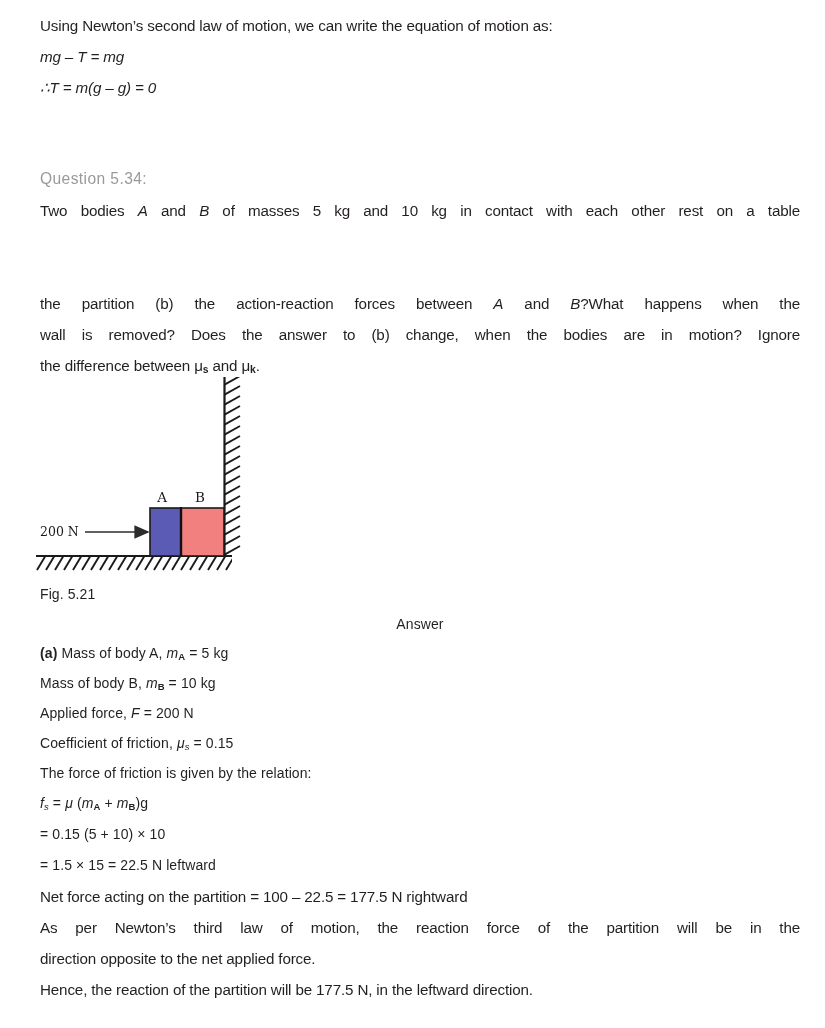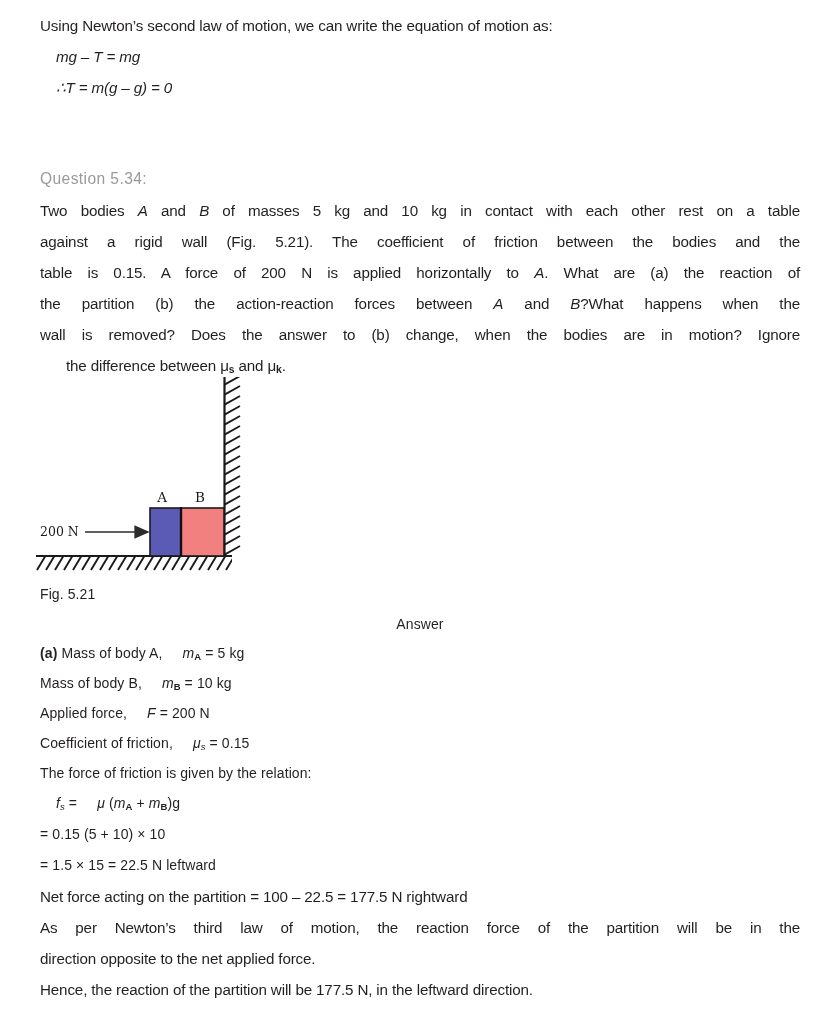--- a/index.html
+++ b/index.html
@@ -45,21 +45,21 @@
   }
   .just {
     white-space: normal;
     text-align: justify;
     text-align-last: justify;
   }
   .nojust {
     white-space: normal;
     text-align: left;
   }
-  .ital { font-style: italic; margin-left: 16px; }
+  .ital { font-style: italic; }
   .bold { font-weight: bold; }
   sub {
     font-size: 0.68em;
     vertical-align: -0.22em;
     font-weight: bold;
     font-style: normal;
   }
   sub.light { font-weight: normal; font-style: italic; }
 
   .qhead {
@@ -93,33 +93,27 @@
   <div class="line narrow ital" style="top:47px;">mg – T = mg</div>
 
   <div class="line narrow ital" style="top:78px;">∴T = m(g – g) = 0</div>
 
 
   <div class="qhead" style="top:170px;">Question 5.34:</div>
 
   <div class="line narrow just" style="top:201px;">
     Two bodies <i>A</i> and <i>B</i> of masses 5 kg and 10 kg in contact with each other rest on a table
   </div>
-  <div class="line narrow just" style="top:232px;">
-    against a rigid wall (Fig. 5.21). The coefficient of friction between the bodies and the
-  </div>
-  <div class="line narrow just" style="top:263px;">
-    table is 0.15. A force of 200 N is applied horizontally to <i>A</i>. What are (a) the reaction of
-  </div>
   <div class="line narrow just" style="top:294px;">
     the partition (b) the action-reaction forces between <i>A</i> and <i>B</i>?What happens when the
   </div>
   <div class="line narrow just" style="top:325px;">
     wall is removed? Does the answer to (b) change, when the bodies are in motion? Ignore
   </div>
-  <div class="line narrow nojust" style="top:356px;margin-left:26px;">
+  <div class="line narrow nojust" style="top:356px;">
     the difference between μ<sub>s</sub> and μ<sub>k</sub>.
   </div>
 
   <div class="figure">
     <svg class="fig-svg" width="220" height="205" viewBox="0 0 220 205">
       <defs>
         <clipPath id="wallClip">
           <rect x="193" y="2" width="16" height="178"></rect>
         </clipPath>
         <clipPath id="groundClip">

